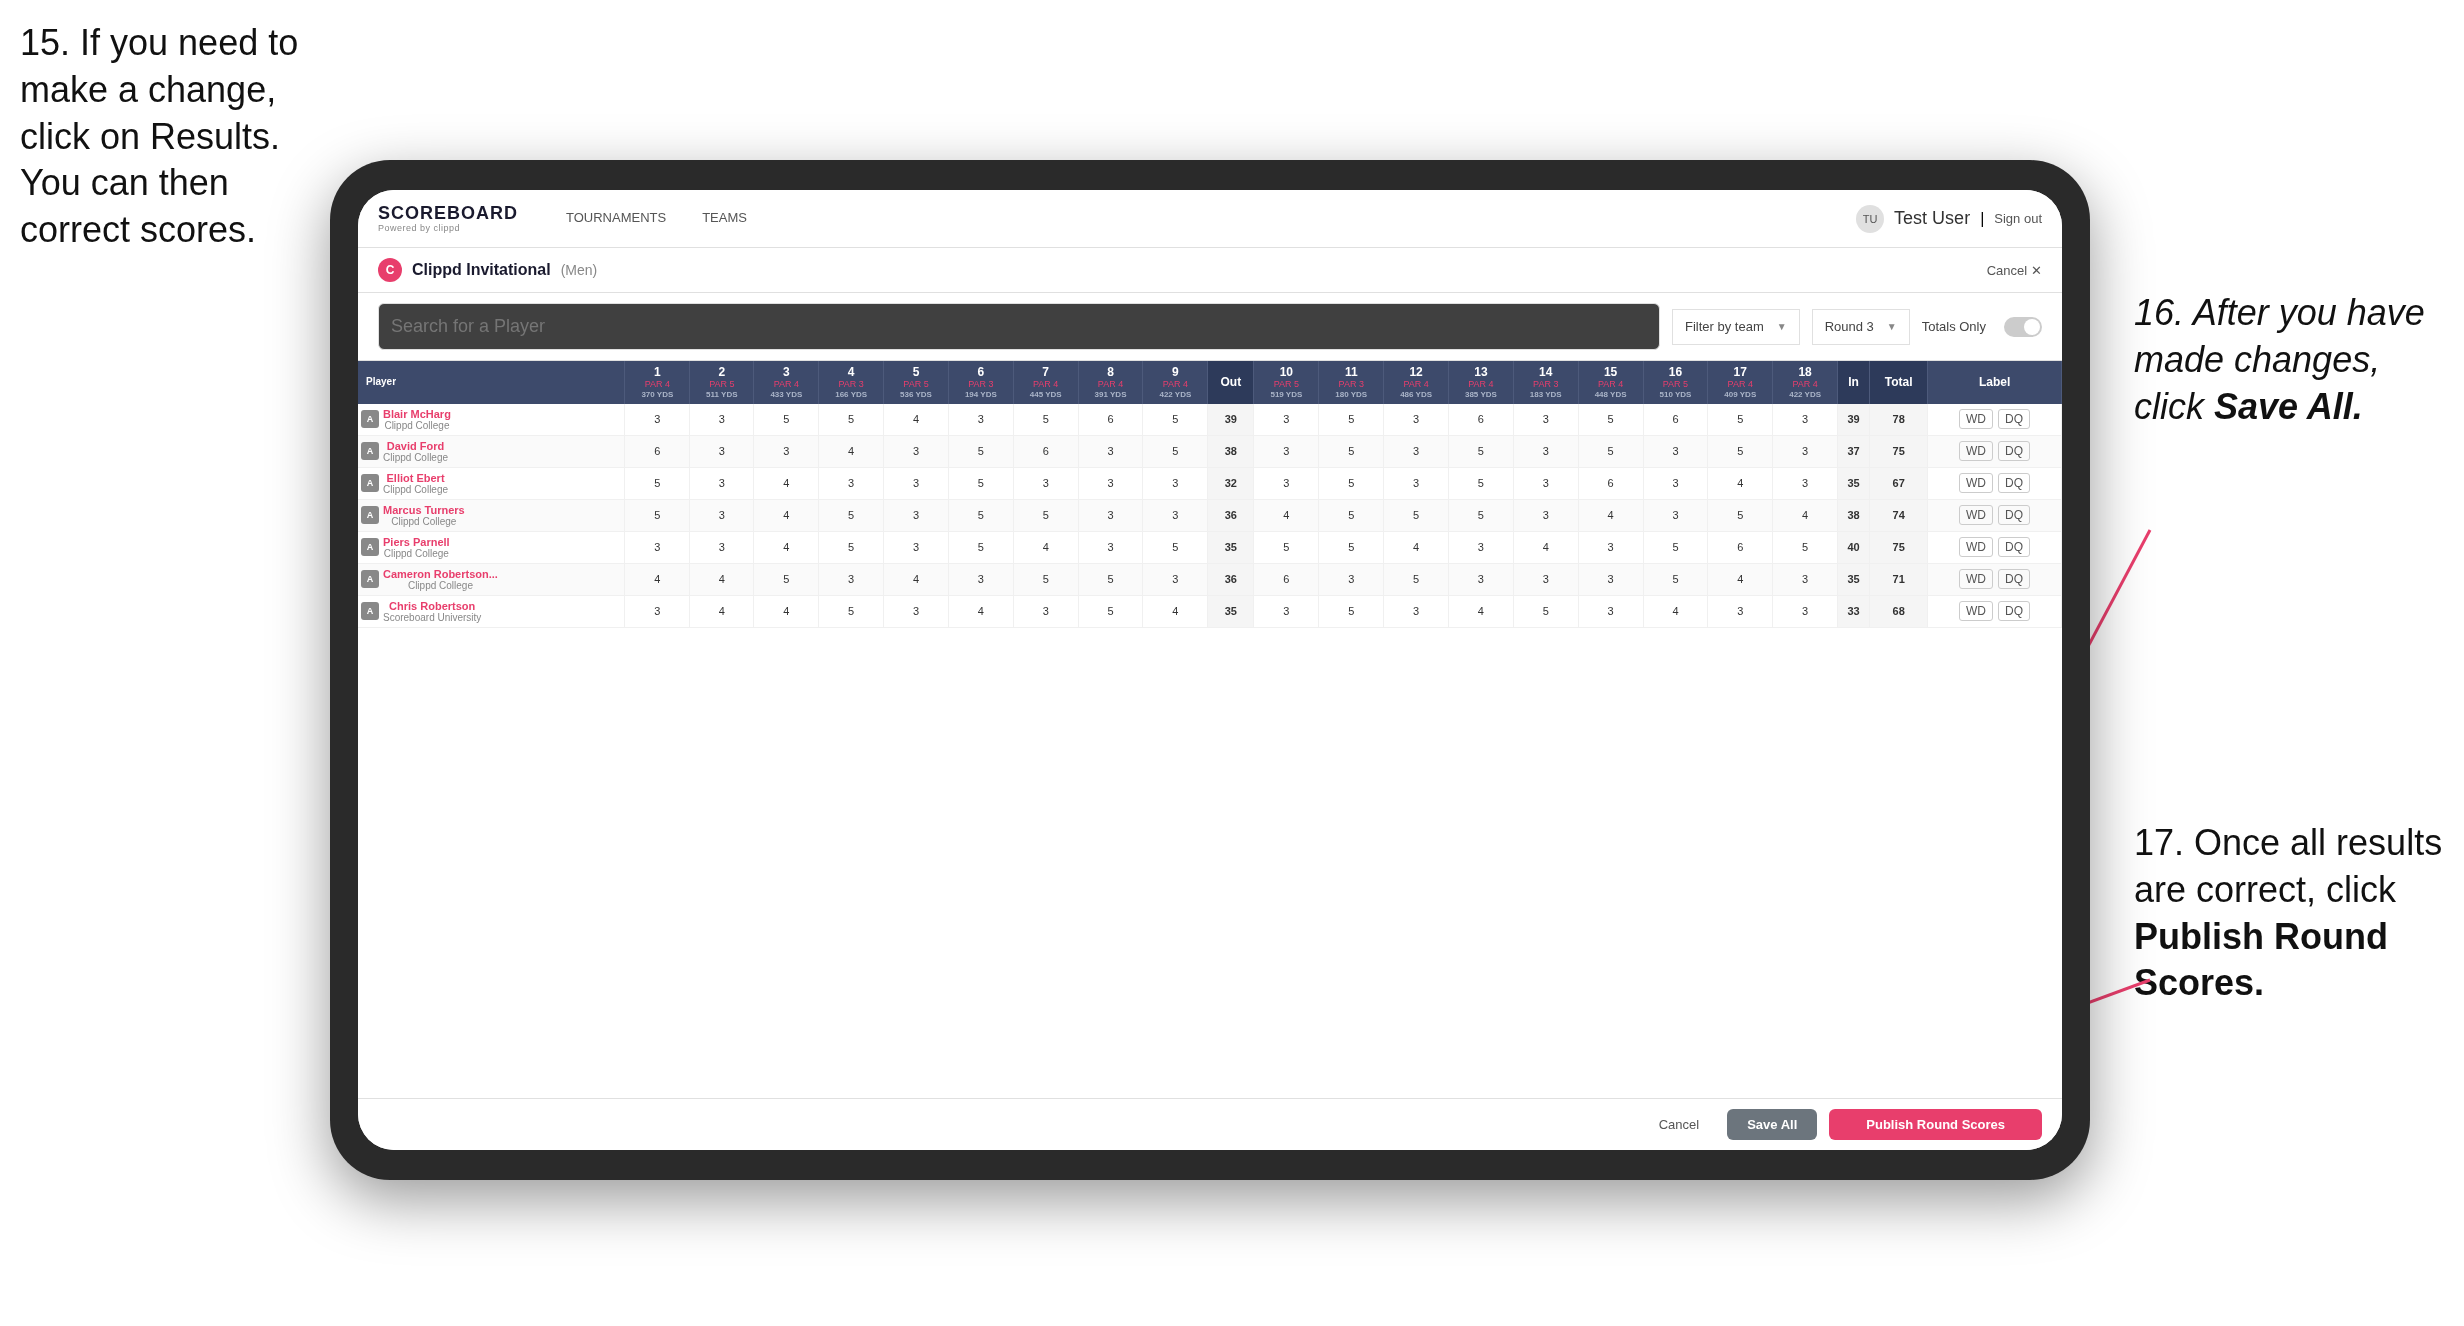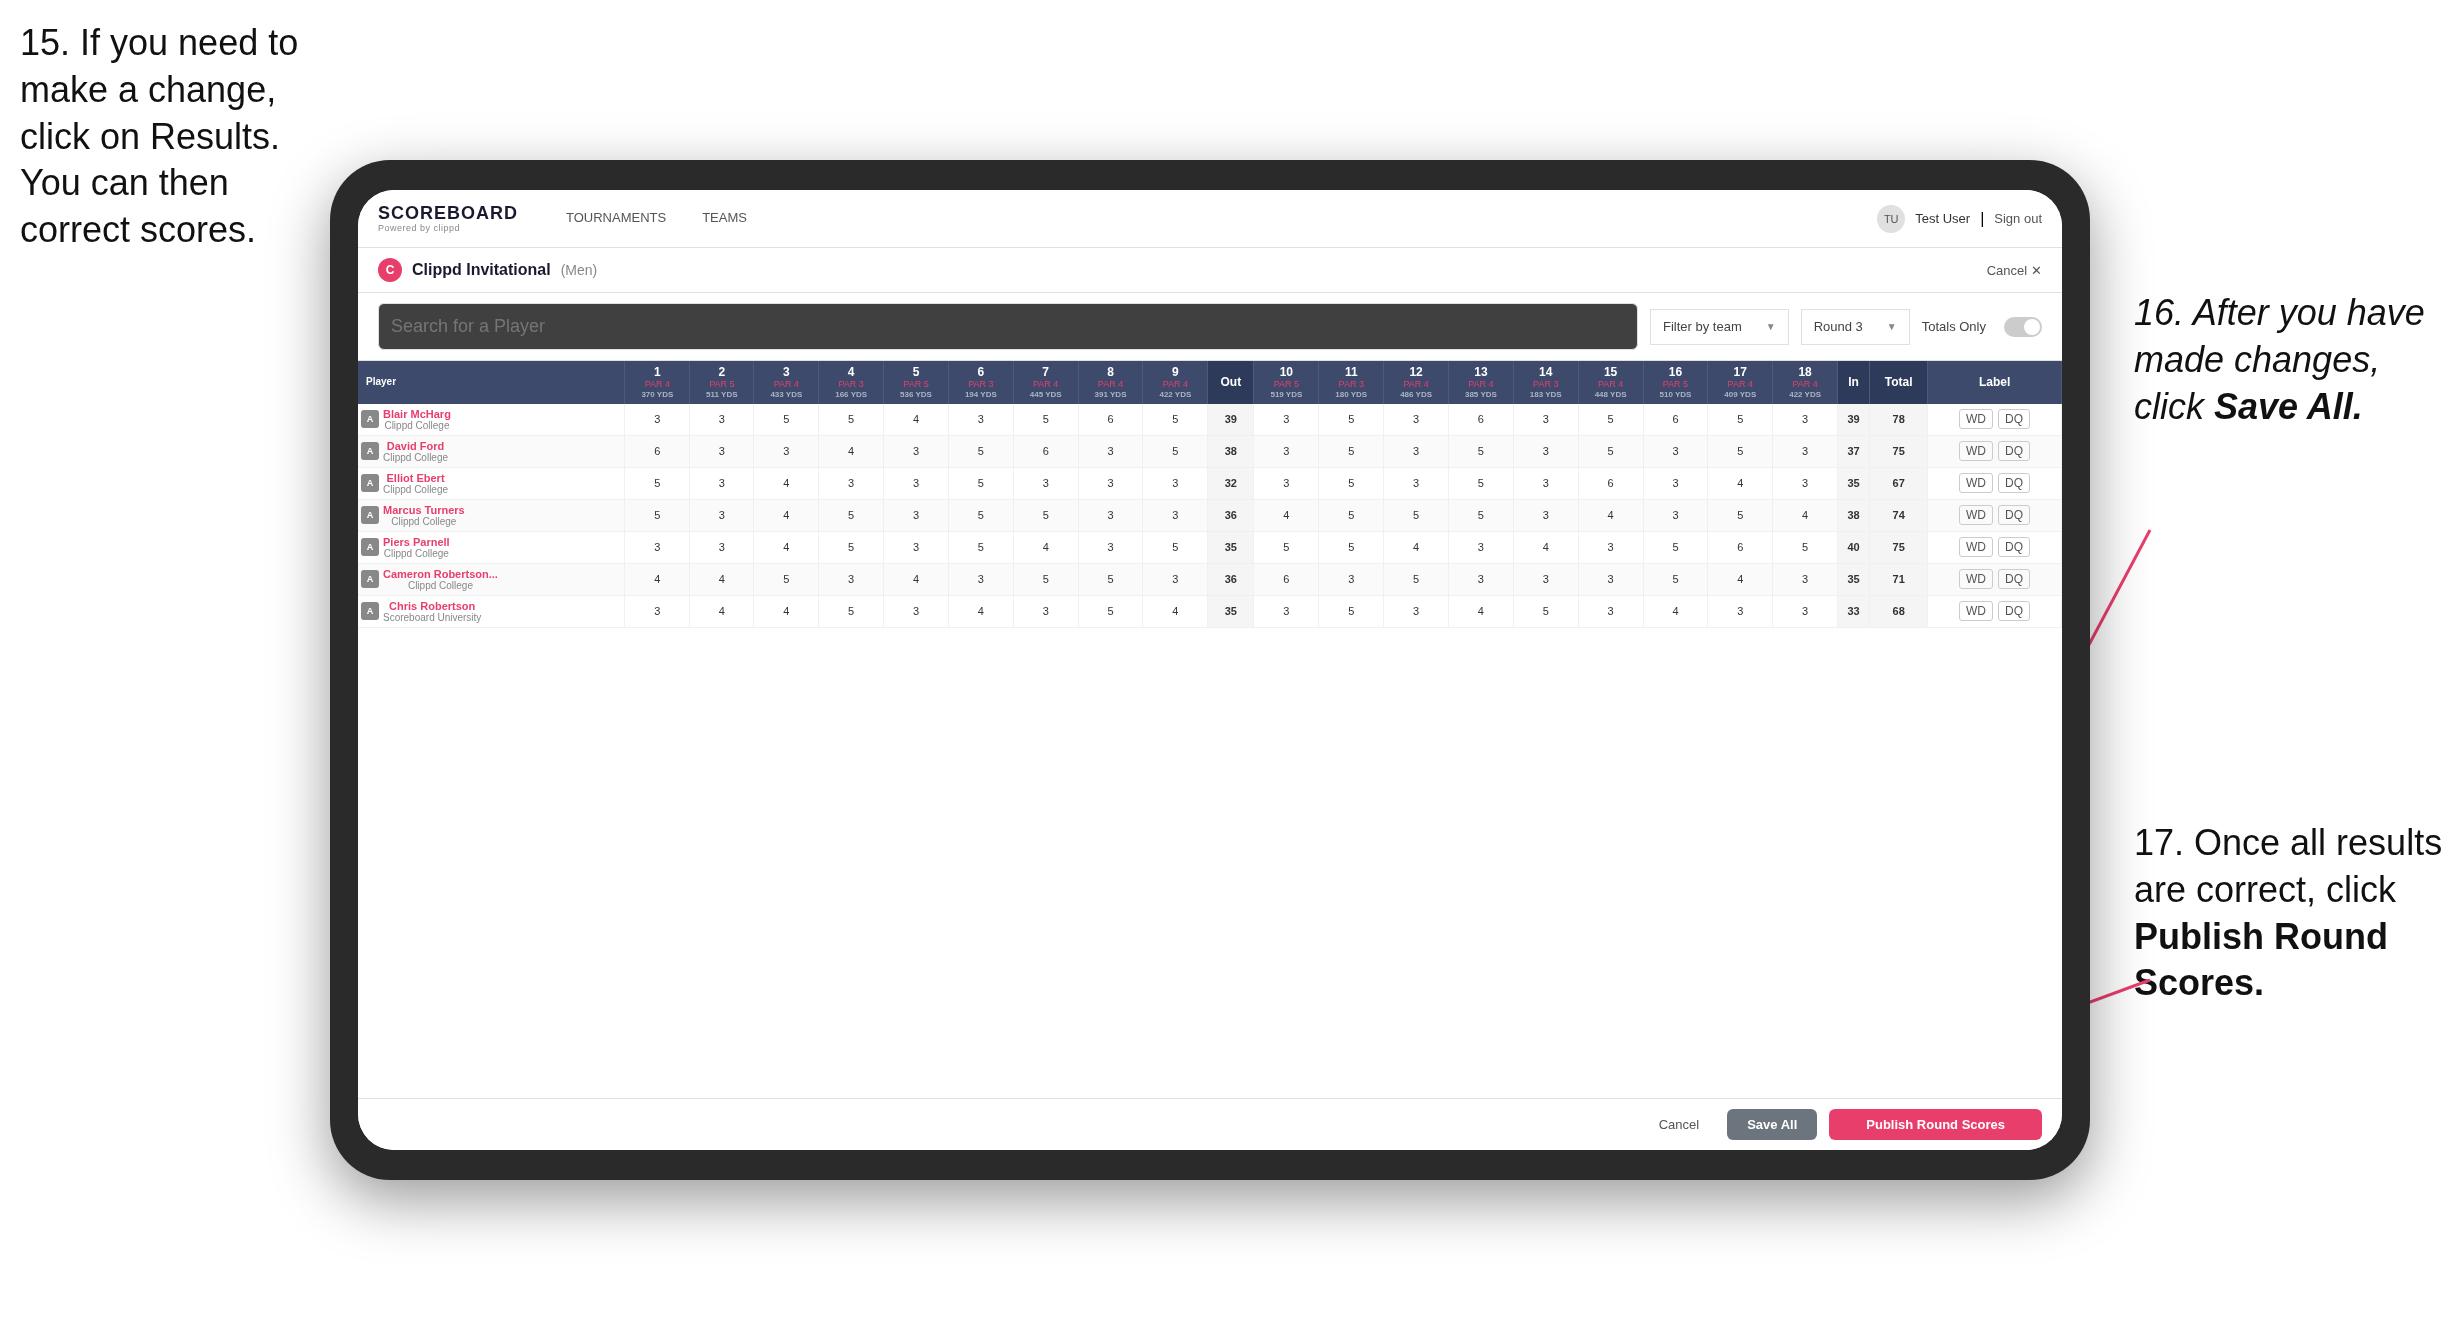--- a/index.html
+++ b/index.html
@@ -144,21 +144,21 @@
       background: #e0e0e0;
       border-radius: 50%;
       display: flex;
       align-items: center;
       justify-content: center;
       font-size: 11px;
       color: #555;
     }
 
     .nav-user-text {
-      font-size: 13px;
+      font-size: 18px;
       color: #333;
     }
 
     .nav-signout {
       font-size: 13px;
       color: #555;
       cursor: pointer;
     }
 
     
@@ -262,21 +262,21 @@
     .filter-dropdown {
       height: 36px;
       border: 1px solid #e0e0e0;
       border-radius: 0;
       padding: 8px 12px;
       font-size: 13px;
       color: #444;
       background: #fff;
       display: flex;
       align-items: center;
-      gap: 24px;
+      gap: 13px;
       cursor: pointer;
       white-space: nowrap;
     }
 
     .filter-dropdown .arrow {
       font-size: 10px;
       color: #888;
     }
 
     .totals-toggle {

